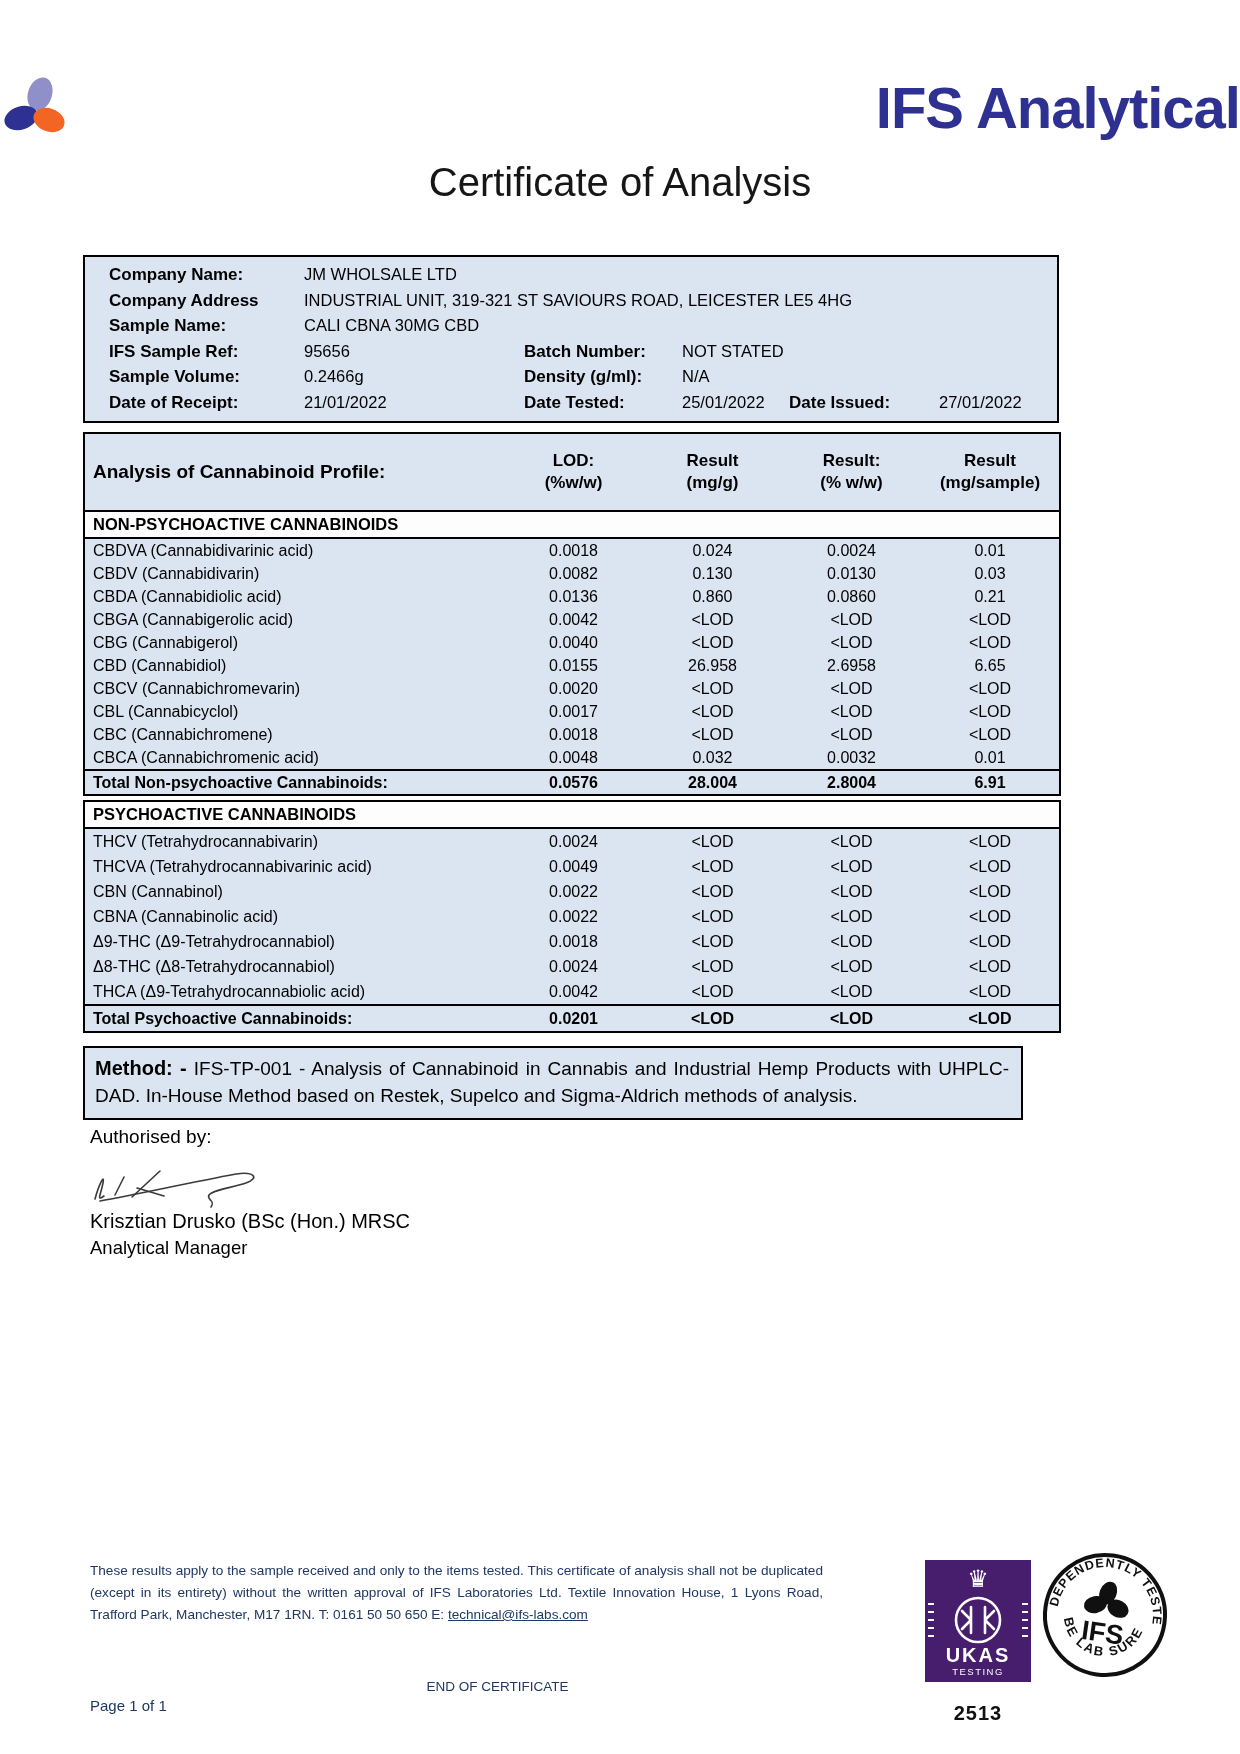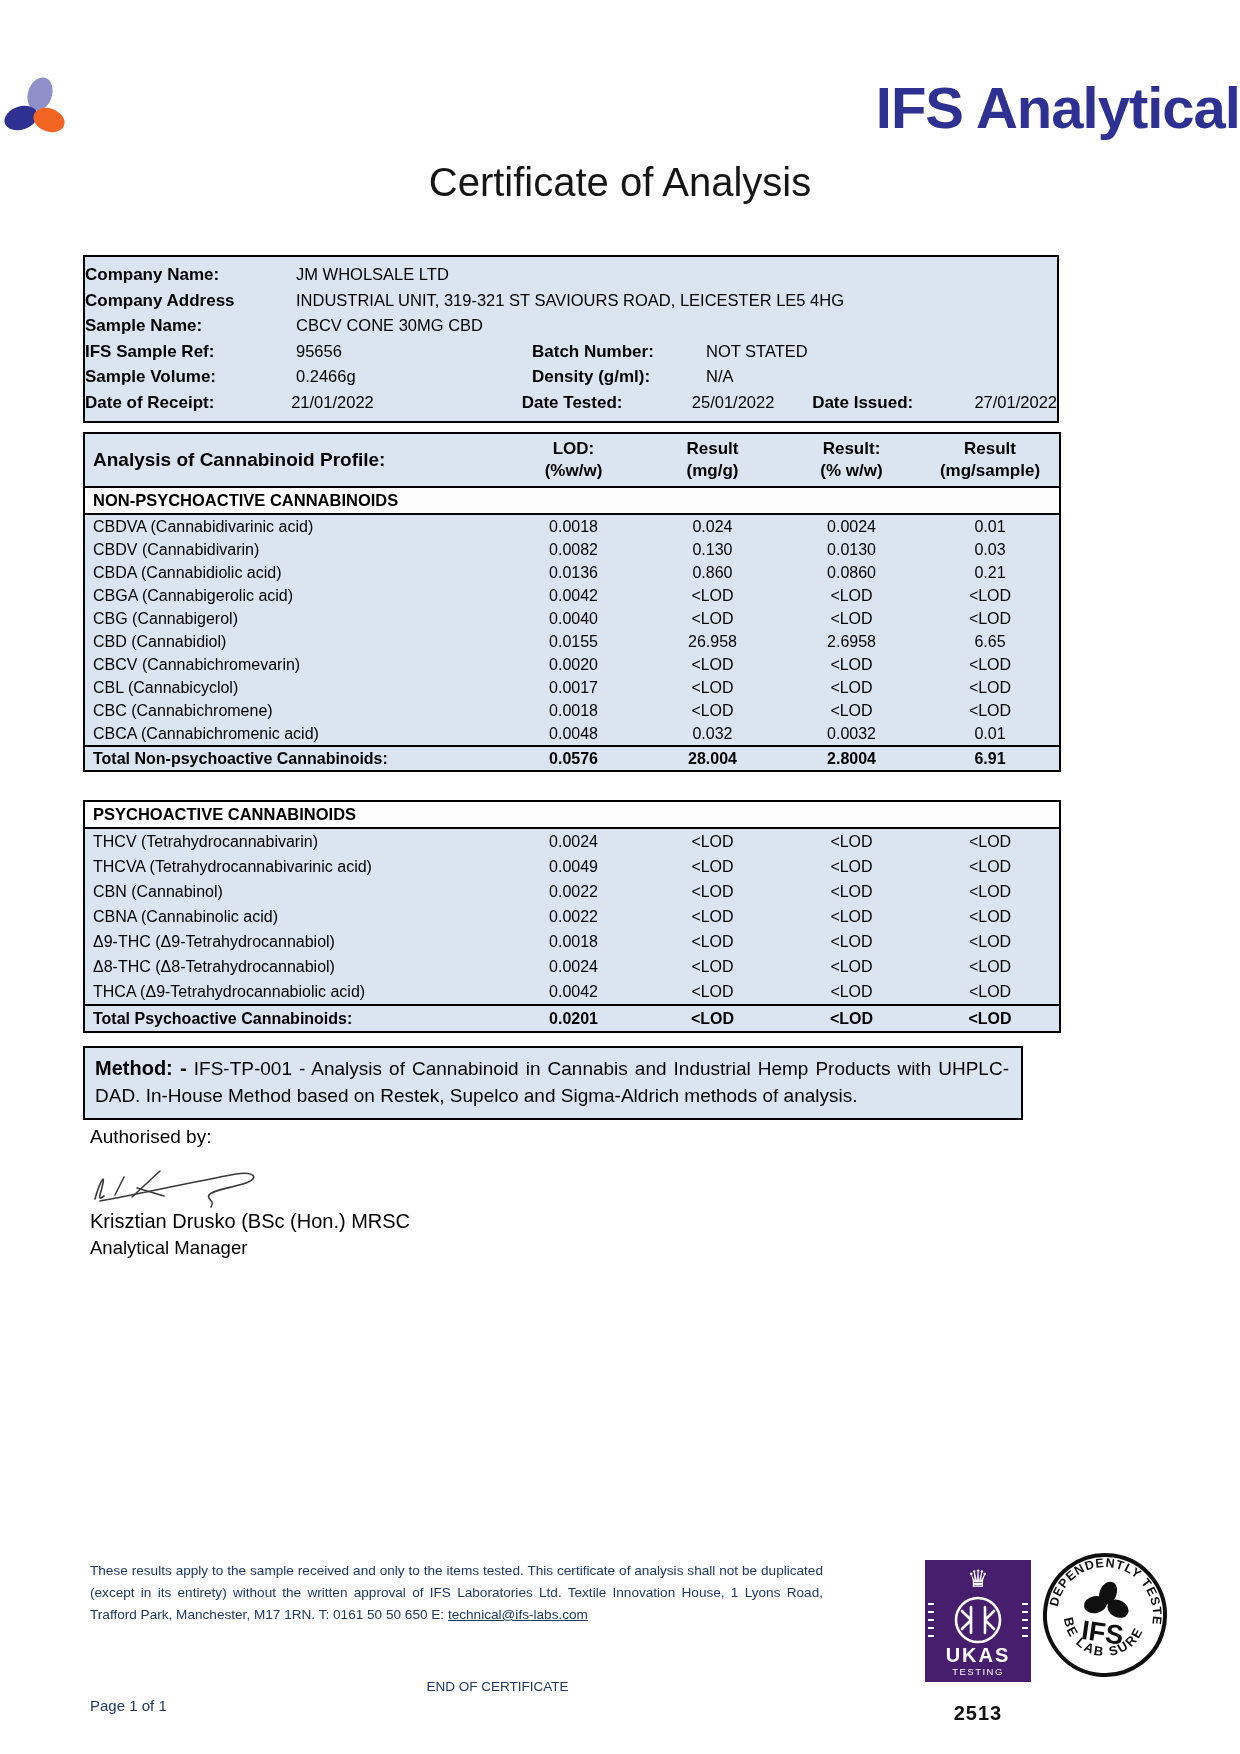--- a/index.html
+++ b/index.html
@@ -11,39 +11,39 @@
   
   .brand-row { position:absolute; top:74px; left:0; width:100%; display:flex; justify-content:space-between; align-items:center; gap:14px; }
   .brand-text { font-size:58px; font-weight:bold; color:#2e3192; letter-spacing:-1px; }
   .doc-title { position:absolute; top:160px; left:0; width:100%; text-align:center; font-size:40px; color:#161616; }
 
   
   .info-box {
     position:absolute; left:83px; top:255px; width:976px;
     background:#dbe5f1; border:2.5px solid #000; padding:5px 0 6px 0;
   }
-  .info-row { display:flex; padding-left:0; line-height:25.5px; font-size:16.5px;gap:16px; }
+  .info-row { display:flex; padding-left:24px; line-height:25.5px; font-size:16.5px; }
   .il  { width:195px; font-weight:bold; font-size:17px; }
   .iv  { width:220px; }
   .iv.wide { flex:1; }
   .il2 { width:158px; font-weight:bold; font-size:17px; }
   .iv2 { width:107px; }
   .iv2.grow { flex:1; }
   .il3 { width:150px; font-weight:bold; font-size:17px; }
   .iv3 { flex:1; }
 
   
   table.coa { position:absolute; left:83px; width:976px; border-collapse:collapse; background:#dbe5f1; border:2.5px solid #000; table-layout:fixed; }
   .t1 { top:432px; }
   .t2 { top:800px; }
   table.coa col.c-name { width:420px; }
   table.coa col.c-num  { width:139px; }
   thead tr { border-bottom:2px solid #000; }
   th.tbl-title { text-align:left; padding:6px 0 6px 8px; font-size:19px; vertical-align:middle; }
-  th.colhead { font-size:17px; font-weight:bold; text-align:center; line-height:1.3; padding:4px 0; vertical-align:middle; }
+  th.colhead { font-size:17px; font-weight:bold; text-align:center; line-height:1.3; padding:16px 0; vertical-align:middle; }
   tr.band { border-bottom:2px solid #000; background:#fdfdfd; }
   tr.band td { font-weight:bold; font-size:16.5px; padding:3px 0 3px 8px;margin-left:12px; }
   td.a-name { font-size:16px; padding:2.5px 0 2.5px 8px; }
   td.a-val  { font-size:16px; text-align:center; padding:2.5px 0; }
   .t2 td.a-name { padding-top:3.5px; padding-bottom:3.5px; }
   .t2 td.a-val  { padding-top:3.5px; padding-bottom:3.5px; }
   tr.total-row { border-top:2px solid #000; }
   tr.total-row td { font-weight:bold; }
 
   
@@ -92,21 +92,21 @@
     <div class="info-row">
       <span class="il">Company Name:</span>
       <span class="iv wide">JM WHOLSALE LTD</span>
     </div>
     <div class="info-row">
       <span class="il">Company Address</span>
       <span class="iv wide">INDUSTRIAL UNIT, 319-321 ST SAVIOURS ROAD, LEICESTER LE5 4HG</span>
     </div>
     <div class="info-row">
       <span class="il">Sample Name:</span>
-      <span class="iv wide">CBCV CONE 30MG CBD</span>
+      <span class="iv wide">CALI CBNA 30MG CBD</span>
     </div>
     <div class="info-row">
       <span class="il">IFS Sample Ref:</span>
       <span class="iv">95656</span>
       <span class="il2">Batch Number:</span>
       <span class="iv2 grow">NOT STATED</span>
     </div>
     <div class="info-row">
       <span class="il">Sample Volume:</span>
       <span class="iv">0.2466g</span>

